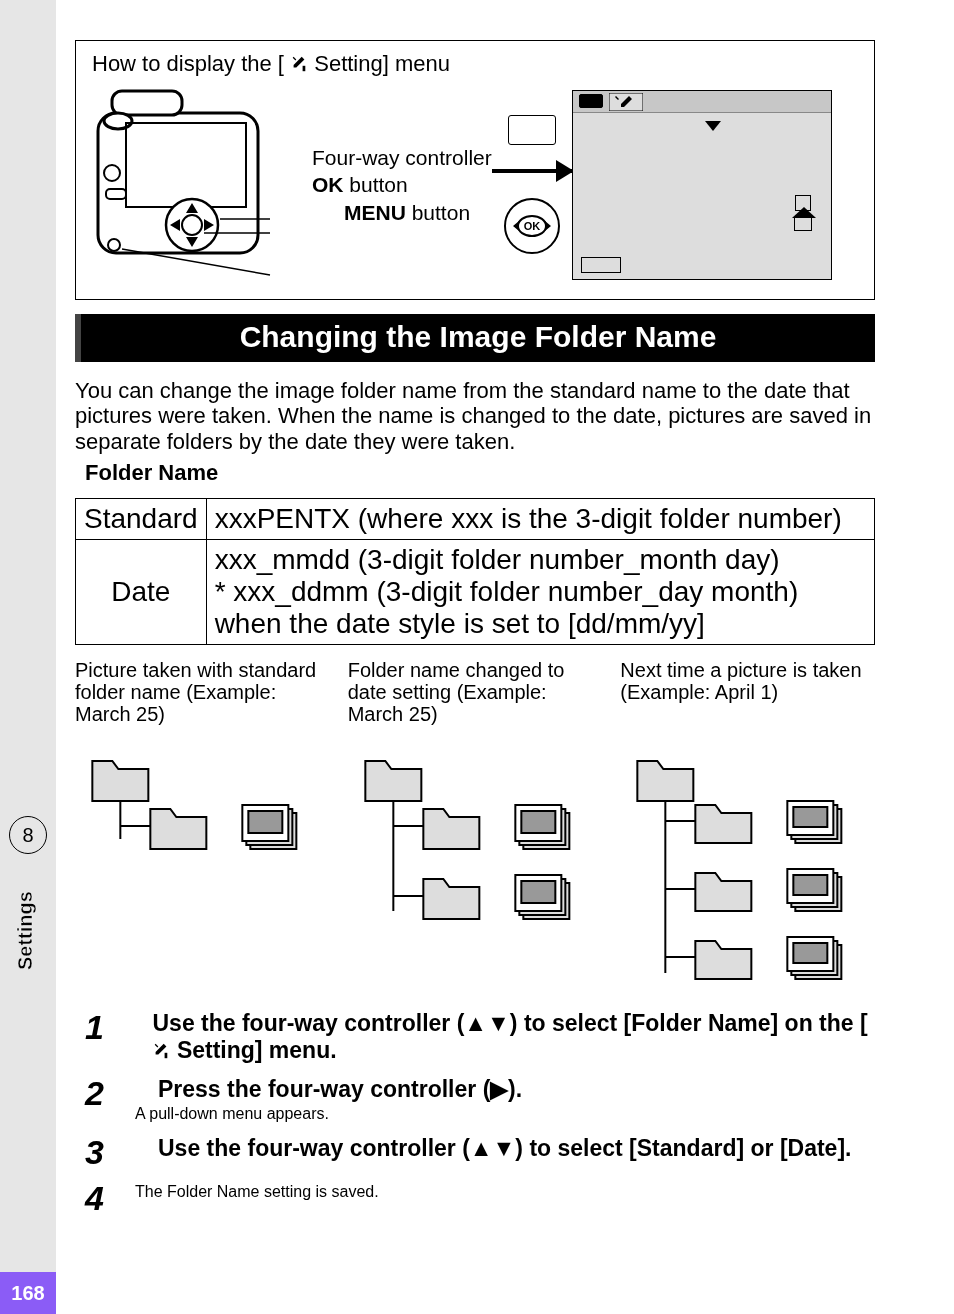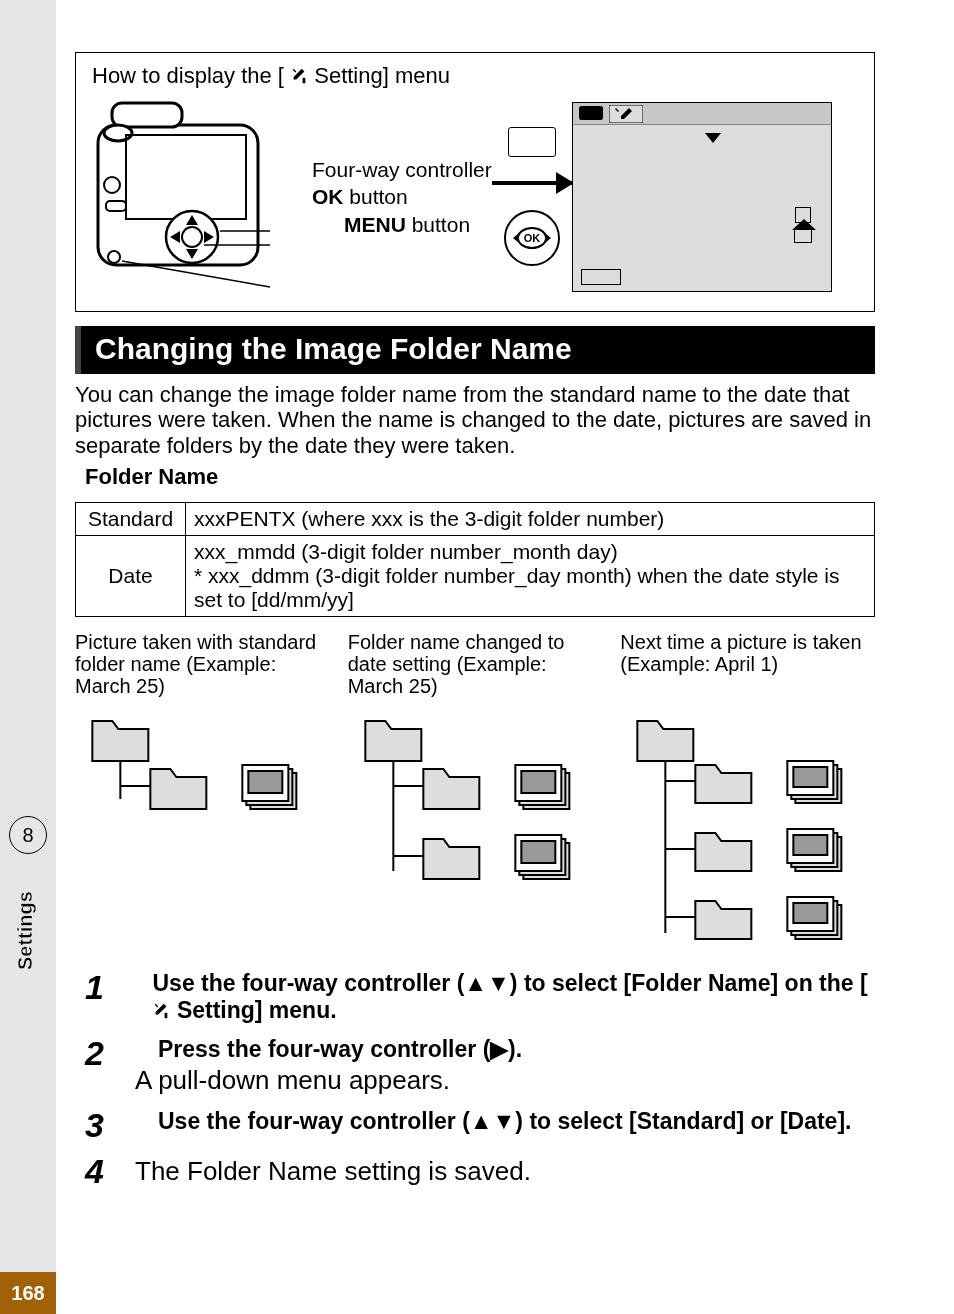--- a/index.html
+++ b/index.html
@@ -12,24 +12,24 @@
     display: flex; align-items: center; justify-content: center; font-size: 20px;
   }
   .side-label {
     position: absolute; left: 14px; top: 860px; width: 28px; height: 110px;
     font-weight: bold; font-size: 20px;
     writing-mode: vertical-rl; text-orientation: mixed; transform: rotate(180deg);
     -webkit-text-stroke: 0.4px #fff;
   }
   .pagenum {
     position: absolute; left: 0; bottom: 0; width: 56px; height: 42px;
-    background: #a16207; color: #fff; display: flex; align-items: center; justify-content: center;
+    background: #8b5cf6; color: #fff; display: flex; align-items: center; justify-content: center;
     font-size: 20px; font-weight: bold;
   }
-  .content { position: absolute; left: 75px; top: 52px; width: 800px; }
+  .content { position: absolute; left: 75px; top: 40px; width: 800px; }
 
   
   .top-box { border: 1px solid #000; padding: 10px 16px 14px 16px; margin-bottom: 14px; }
   .top-box .caption { font-size: 22px; margin-bottom: 8px; }
   .top-box .row { display: flex; align-items: center; }
   .camera-svg { width: 220px; height: 200px; }
   .labels { font-size: 21px; line-height: 1.3; }
   .labels .ok { font-weight: bold; }
   .labels .menu { font-weight: bold; margin-left: 32px; }
   .arrow-ctrl { display: flex; flex-direction: column; align-items: center; gap: 24px; }
@@ -39,41 +39,41 @@
   .screen-box { width: 260px; height: 190px; background: #ddd; border: 1.5px solid #000; position: relative; }
   .screen-box .bar { position: absolute; left: 0; top: 0; right: 0; height: 22px; background: #c7c7c7; border-bottom: 1px solid #888; }
   .screen-box .cam-ico { position: absolute; left: 6px; top: 3px; width: 24px; height: 14px; border: 1.5px solid #000; border-radius: 2px; background: #000; }
   .screen-box .tri { position: absolute; right: 110px; top: 30px; width: 0; height: 0; border-top: 10px solid #000; border-left: 8px solid transparent; border-right: 8px solid transparent; }
   .screen-box .sq { position: absolute; right: 20px; top: 104px; width: 16px; height: 16px; border: 1.5px solid #000; }
   .screen-box .home { position: absolute; right: 19px; top: 126px; width: 18px; height: 14px; border: 1.5px solid #000; }
   .screen-box .home::before { content:""; position:absolute; left:-3px; top:-11px; width:0; height:0; border-bottom:11px solid #000; border-left:12px solid transparent; border-right:12px solid transparent; }
   .screen-box .foot { position: absolute; left: 8px; bottom: 6px; width: 40px; height: 16px; border: 1.5px solid #000; }
 
   
-  .section-h { background: #000; color: #fff; font-size: 30px; font-weight: bold; padding: 6px 14px 8px 14px; border-left: 6px solid #444; margin-bottom: 8px; }
+  .section-h { background: #000; color: #fff; font-size: 30px; font-weight: bold; padding: 6px 14px 8px 14px; border-left: 6px solid #444; margin-bottom: 16px; text-align: center; }
   .intro { font-size: 22px; line-height: 1.15; margin-bottom: 6px; }
   .subh { font-weight: bold; font-size: 22px; margin: 2px 0 4px 10px; }
 
   
-  table.fn { border-collapse: collapse; width: 100%; font-size: 21px; margin-bottom: 14px; margin-top: 12px; }
+  table.fn { border-collapse: collapse; width: 100%; font-size: 28px; margin-bottom: 14px; margin-top: 12px; }
   table.fn td { border: 1px solid #000; padding: 4px 8px; vertical-align: middle; }
   table.fn td.lab { text-align: center; width: 110px; }
 
   
   .trio { display: flex; gap: 18px; margin-bottom: 24px; }
   .col { flex: 1; font-size: 20px; }
-  .col .cap { margin-bottom: 10px; line-height: 1.1; min-height: 70px; }
+  .col .cap { margin-bottom: 22px; line-height: 1.1; min-height: 70px; }
   .fold-svg { width: 100%; height: 230px; }
 
   
   .steps { margin-left: 10px; }
   .step { display: flex; gap: 22px; margin-bottom: 12px; }
   .step .n { font-size: 34px; font-weight: bold; font-style: italic; width: 28px; line-height: 1; }
   .step .txt .b { font-size: 23px; font-weight: bold; line-height: 1.18; margin-left: 23px; }
-  .step .txt .s { font-size: 26px; margin-top: 2px; }
+  .step .txt .s { font-size: 16px; margin-top: 2px; }
 
   .tool-ico { display: inline-block; vertical-align: -2px; }
 </style>
 </head>
 <body>
 
 <div class="page">
   <div class="left-gutter"></div>
   <div class="chapter-pill">8</div>
   <div class="side-label">Settings</div>

